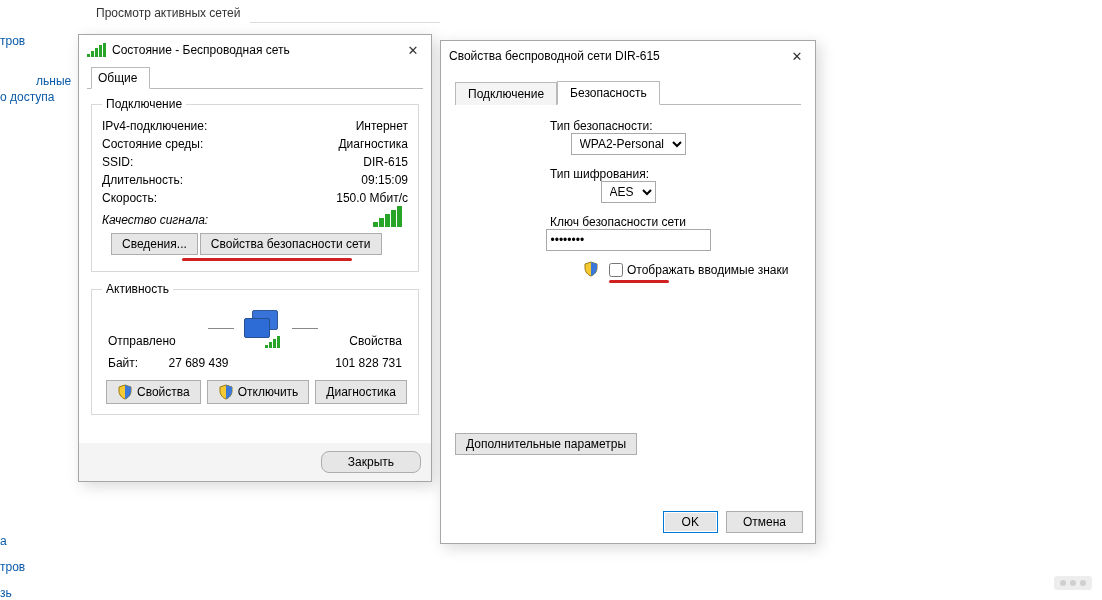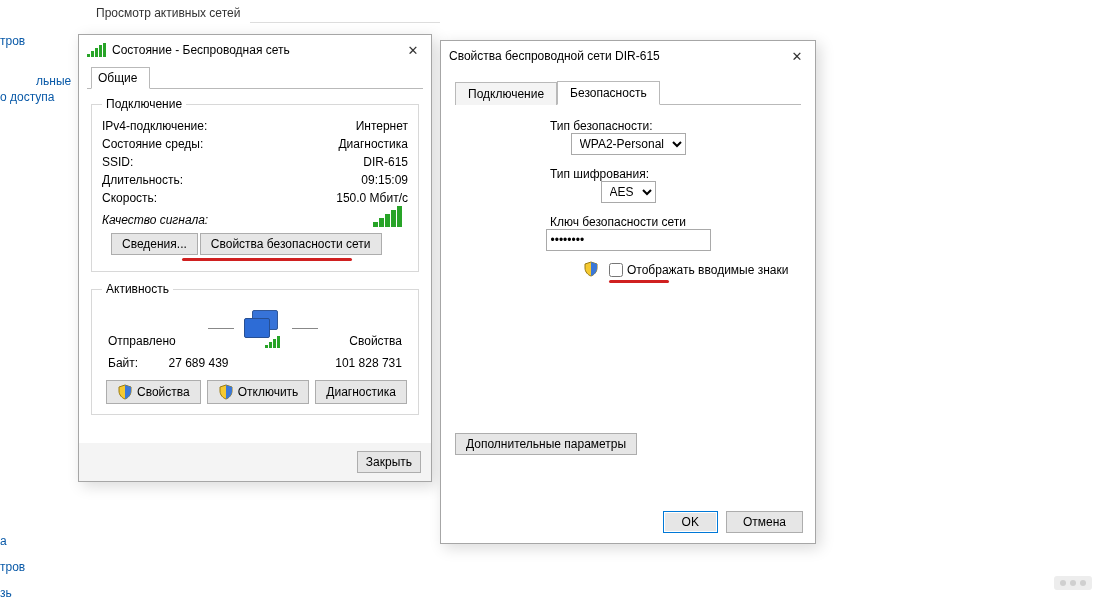--- a/index.html
+++ b/index.html
@@ -295,21 +295,21 @@
               <path d="M8 1v14c3-1 6-4 6-8V3L8 1z" fill="#3b78d8"></path>
             </svg>
           <span>Отключить</span>
         </button>
         <button class="btn">Диагностика</button>
       </div>
     </fieldset>
   </div>
 
   <div class="status-footer">
-    <button class="btn" style="padding:3px 8px;">Закрыть</button>
+    <button class="btn" style="padding:3px 26px;border-radius:8px;">Закрыть</button>
   </div>
 </div>
 
 <div class="props-window">
   <div class="titlebar">
     <span class="title">Свойства беспроводной сети DIR-615</span>
     <div class="close">✕</div>
   </div>
 
   <div class="props-body">

